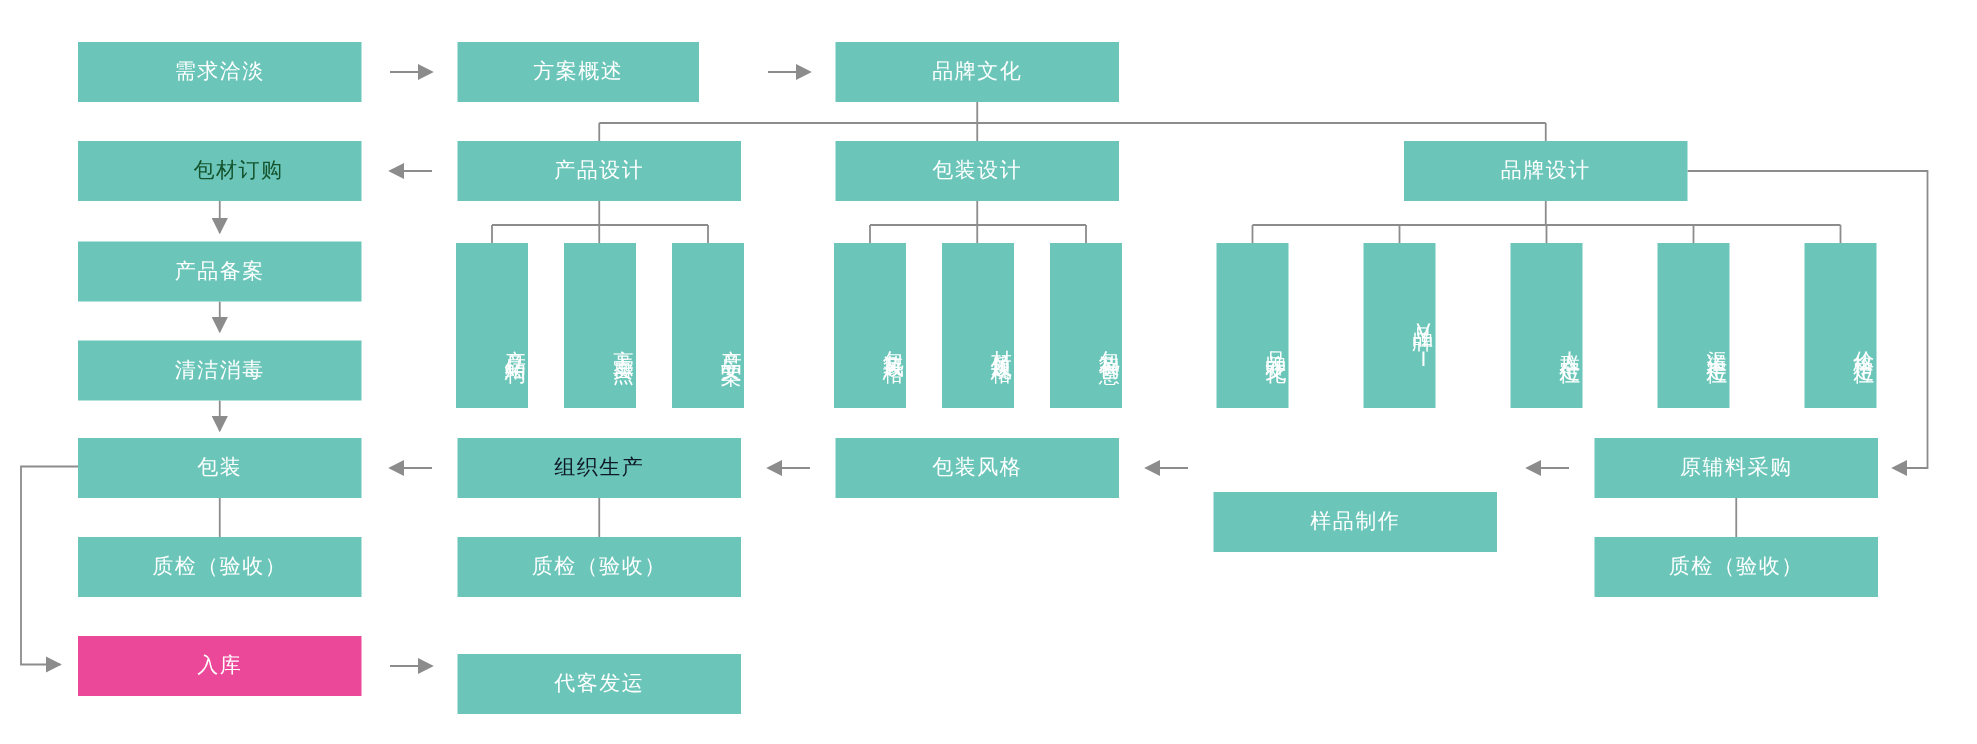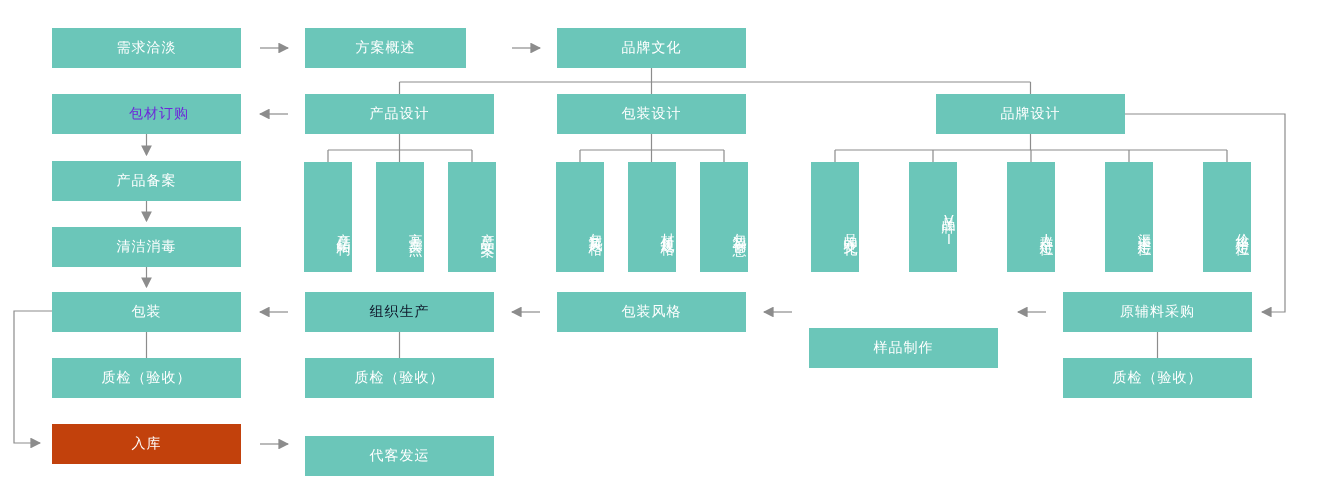--- a/index.html
+++ b/index.html
@@ -87,21 +87,21 @@
       <path d="M52,311 L14,311 L14,443 L40,443" marker-end="url(#arrR)"></path>
 
       <line x1="260" y1="444" x2="288" y2="444" marker-end="url(#arrR)"></line>
     </g>
   </svg>
 
   <div id="nodes">
       <div class="node" style="left: 52px; top: 28px; width: 189px; height: 40px; background: rgb(107, 198, 185); color: rgb(255, 255, 255);">需求洽淡</div>
       <div class="node" style="left: 305px; top: 28px; width: 161px; height: 40px; background: rgb(107, 198, 185); color: rgb(255, 255, 255);">方案概述</div>
       <div class="node" style="left: 557px; top: 28px; width: 189px; height: 40px; background: rgb(107, 198, 185); color: rgb(255, 255, 255);">品牌文化</div>
-      <div class="node" style="left: 52px; top: 94px; width: 189px; height: 40px; background: rgb(107, 198, 185); color: #6d28d9; padding-left: 25px;">包材订购</div>
+      <div class="node" style="left: 52px; top: 94px; width: 189px; height: 40px; background: rgb(107, 198, 185); color: #14532d; padding-left: 25px;">包材订购</div>
       <div class="node" style="left: 305px; top: 94px; width: 189px; height: 40px; background: rgb(107, 198, 185); color: rgb(255, 255, 255);">产品设计</div>
       <div class="node" style="left: 557px; top: 94px; width: 189px; height: 40px; background: rgb(107, 198, 185); color: rgb(255, 255, 255);">包装设计</div>
       <div class="node" style="left: 936px; top: 94px; width: 189px; height: 40px; background: rgb(107, 198, 185); color: rgb(255, 255, 255);">品牌设计</div>
       <div class="node" style="left: 52px; top: 161px; width: 189px; height: 40px; background: rgb(107, 198, 185); color: rgb(255, 255, 255);">产品备案</div>
       <div class="node" style="left: 52px; top: 227px; width: 189px; height: 40px; background: rgb(107, 198, 185); color: rgb(255, 255, 255);">清洁消毒</div>
       <div class="node vert" style="left: 304px; top: 162px; width: 48px; height: 110px; background: rgb(107, 198, 185); color: rgb(255, 255, 255);">产品结构</div>
       <div class="node vert" style="left: 376px; top: 162px; width: 48px; height: 110px; background: rgb(107, 198, 185); color: rgb(255, 255, 255);">亮点卖点</div>
       <div class="node vert" style="left: 448px; top: 162px; width: 48px; height: 110px; background: rgb(107, 198, 185); color: rgb(255, 255, 255);">产品文案</div>
       <div class="node vert" style="left: 556px; top: 162px; width: 48px; height: 110px; background: rgb(107, 198, 185); color: rgb(255, 255, 255);">包装风格</div>
       <div class="node vert" style="left: 628px; top: 162px; width: 48px; height: 110px; background: rgb(107, 198, 185); color: rgb(255, 255, 255);">材质规格</div>
@@ -112,17 +112,17 @@
       <div class="node vert" style="left: 1105px; top: 162px; width: 48px; height: 110px; background: rgb(107, 198, 185); color: rgb(255, 255, 255);">渠道定位</div>
       <div class="node vert" style="left: 1203px; top: 162px; width: 48px; height: 110px; background: rgb(107, 198, 185); color: rgb(255, 255, 255);">价格定位</div>
       <div class="node" style="left: 52px; top: 292px; width: 189px; height: 40px; background: rgb(107, 198, 185); color: rgb(255, 255, 255);">包装</div>
       <div class="node" style="left: 305px; top: 292px; width: 189px; height: 40px; background: rgb(107, 198, 185); color: #0f172a;">组织生产</div>
       <div class="node" style="left: 557px; top: 292px; width: 189px; height: 40px; background: rgb(107, 198, 185); color: rgb(255, 255, 255);">包装风格</div>
       <div class="node" style="left: 809px; top: 292px; width: 189px; height: 40px; background: rgb(107, 198, 185); color: rgb(255, 255, 255); margin-top: 36px;">样品制作</div>
       <div class="node" style="left: 1063px; top: 292px; width: 189px; height: 40px; background: rgb(107, 198, 185); color: rgb(255, 255, 255);">原辅料采购</div>
       <div class="node" style="left: 52px; top: 358px; width: 189px; height: 40px; background: rgb(107, 198, 185); color: rgb(255, 255, 255);">质检（验收）</div>
       <div class="node" style="left: 305px; top: 358px; width: 189px; height: 40px; background: rgb(107, 198, 185); color: rgb(255, 255, 255);">质检（验收）</div>
       <div class="node" style="left: 1063px; top: 358px; width: 189px; height: 40px; background: rgb(107, 198, 185); color: rgb(255, 255, 255);">质检（验收）</div>
-      <div class="node" style="left: 52px; top: 424px; width: 189px; height: 40px; background: #c2410c; color: rgb(255, 255, 255);">入库</div>
+      <div class="node" style="left: 52px; top: 424px; width: 189px; height: 40px; background: #ec4899; color: rgb(255, 255, 255);">入库</div>
       <div class="node" style="left: 305px; top: 424px; width: 189px; height: 40px; background: rgb(107, 198, 185); color: rgb(255, 255, 255); margin-top: 12px;">代客发运</div>
     </div>
 
 </div>
 
 </body></html>

